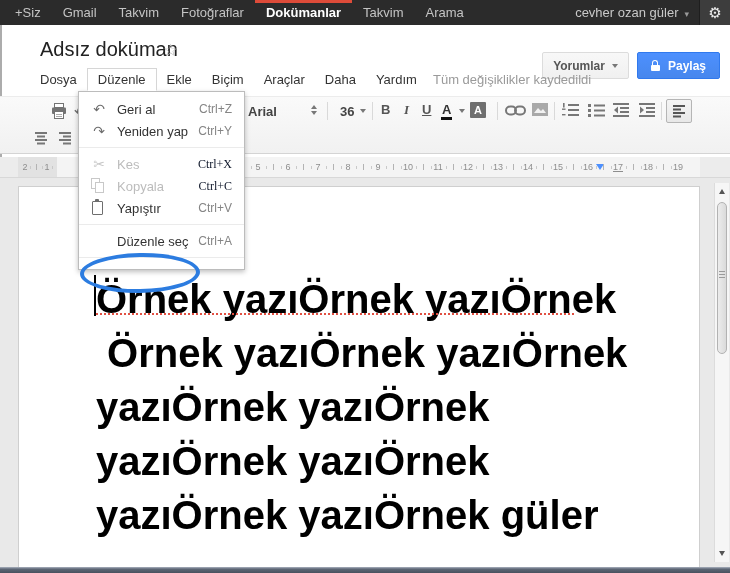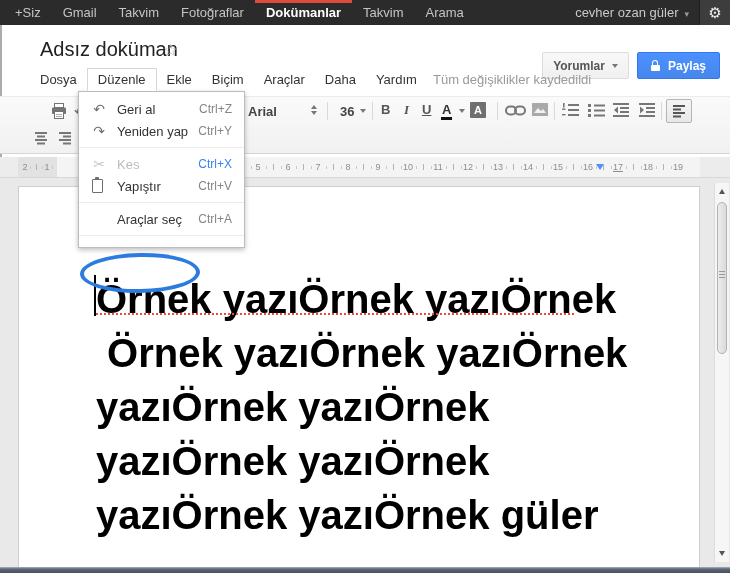--- a/index.html
+++ b/index.html
@@ -97,21 +97,21 @@
   .menu-item{display:flex;align-items:center;height:22px;padding:0 12px 0 8px;font-size:13px;color:#333;cursor:pointer;}
   .menu-item.disabled{color:#bcbcbc;cursor:default;}
   .mi{display:inline-block;width:24px;text-align:center;color:#6e6e6e;font-size:14px;line-height:22px;position:relative;height:22px;box-sizing:border-box;flex:none;}
   .menu-item.disabled .mi{color:#c8c8c8;}
   .mi.copy-icon::before{content:'';position:absolute;left:4px;top:3px;width:7px;height:9px;border:1px solid currentColor;background:#fff;}
   .mi.copy-icon::after{content:'';position:absolute;left:8px;top:7px;width:7px;height:9px;border:1px solid currentColor;background:#fff;}
   .mi.paste-icon::before{content:'';position:absolute;left:5px;top:4px;width:9px;height:12px;border:1px solid currentColor;background:#fff;border-radius:1px;}
   .mi.paste-icon::after{content:'';position:absolute;left:8px;top:2px;width:4px;height:3px;background:currentColor;border-radius:1px;}
   .mlabel{flex:1;margin-left:6px;white-space:nowrap;}
   .mshort{font-size:12px;color:#858585;white-space:nowrap;}
-  .menu-item.disabled .mshort{color:#3b82f6;}
+  .menu-item.disabled .mshort{color:#0f172a;font-family:Liberation Serif, serif;}
   .menu-sep{border-top:1px solid #ebebeb;margin:5px 0;height:0;}
 
   
   .ellipse{position:absolute;left:80px;top:253px;width:112px;height:32px;border:4px solid #2c7ce0;border-radius:50%;z-index:110;transform:rotate(-1deg);}
 </style>
 </head>
 <body>
 
 <div class="screen">
 
@@ -381,29 +381,34 @@
         <span class="mi redo-icon">↷</span>
         <span class="mlabel">Yeniden yap</span>
         <span class="mshort">Ctrl+Y</span>
       </div>
       <div class="menu-sep"></div>
       <div class="menu-item disabled">
         <span class="mi cut-icon">✂</span>
         <span class="mlabel">Kes</span>
         <span class="mshort">Ctrl+X</span>
       </div>
+      <div class="menu-item disabled">
+        <span class="mi copy-icon"></span>
+        <span class="mlabel">Kopyala</span>
+        <span class="mshort">Ctrl+C</span>
+      </div>
       <div class="menu-item">
         <span class="mi paste-icon"></span>
         <span class="mlabel">Yapıştır</span>
         <span class="mshort">Ctrl+V</span>
       </div>
       <div class="menu-sep"></div>
       <div class="menu-item">
         <span class="mi"></span>
-        <span class="mlabel">Araçlar seç</span>
+        <span class="mlabel">Düzenle seç</span>
         <span class="mshort">Ctrl+A</span>
       </div>
       <div class="menu-sep"></div>
     </div>
 
   <div class="ellipse"></div>
 
 </div>
 
 </body></html>

